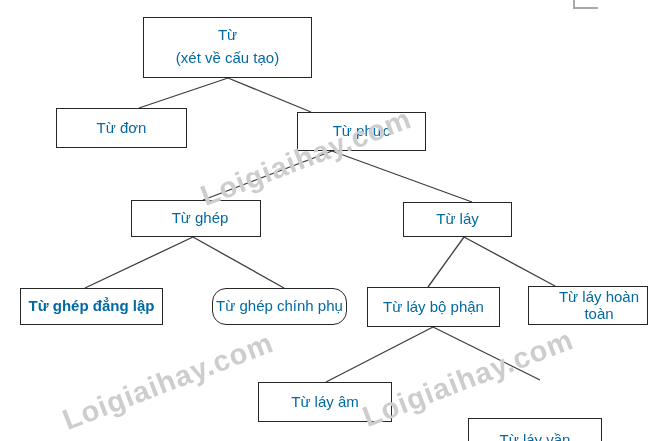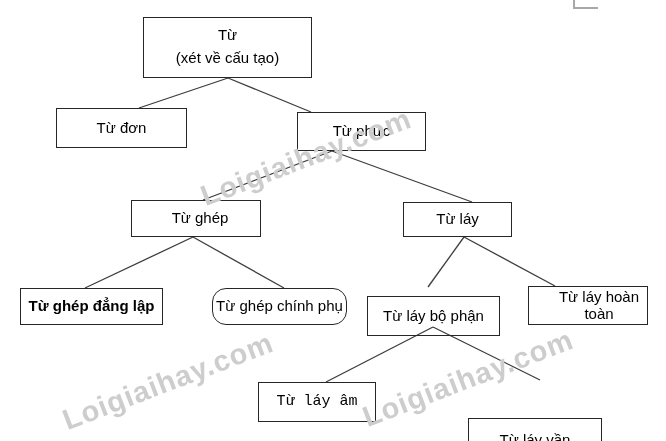--- a/index.html
+++ b/index.html
@@ -24,21 +24,21 @@
   .node {
     position: absolute;
     box-sizing: border-box;
     border: 1.5px solid #262626;
     background: transparent;
     display: flex;
     align-items: center;
     justify-content: center;
     text-align: center;
     font-size: 15px;
-    color: #000000;
+    color: #0369a1;
     z-index: 2;
     line-height: 1.1;
   }
   .node.root {
     flex-direction: column;
     justify-content: space-around;
     padding: 5px 0 7px 0;
   }
   .watermark {
     position: absolute;
@@ -96,25 +96,25 @@
   <div class="node" style="left:267px; top:112px; width:129px; height:39px;margin-left:30px;">Từ phức</div>
 
   <div class="node" style="left:131px; top:200px; width:130px; height:37px;padding-left:8px;">Từ ghép</div>
 
   <div class="node" style="left:403px; top:202px; width:109px; height:35px;">Từ láy</div>
 
   <div class="node" style="left:20px; top:288px; width:143px; height:37px;font-weight:bold;">Từ ghép đẳng lập</div>
 
   <div class="node" style="left:212px; top:288px; width:135px; height:37px;border-radius:14px;">Từ ghép chính phụ</div>
 
-  <div class="node" style="left:367px; top:287px; width:133px; height:40px;margin-top:9px;">Từ láy bộ phận</div>
+  <div class="node" style="left:367px; top:287px; width:133px; height:40px;">Từ láy bộ phận</div>
 
   <div class="node" style="left:528px; top:286px; width:120px; height:39px;padding-left:22px;">Từ láy hoàn toàn</div>
 
-  <div class="node" style="left:258px; top:382px; width:118px; height:40px;font-family:Liberation Mono, monospace;">Từ láy âm</div>
+  <div class="node" style="left:258px; top:382px; width:134px; height:40px;">Từ láy âm</div>
 
   <div class="node" style="left:468px; top:381px; width:134px; height:45px;margin-top:37px;">Từ láy vần</div>
 
   <div class="watermark" style="left:202px; top:181px;">Loigiaihay.com</div>
   <div class="watermark" style="left:64px; top:405px;">Loigiaihay.com</div>
   <div class="watermark" style="left:364px; top:402px;">Loigiaihay.com</div>
 
   <div class="corner-mark-v"></div>
   <div class="corner-mark-h"></div>
 

